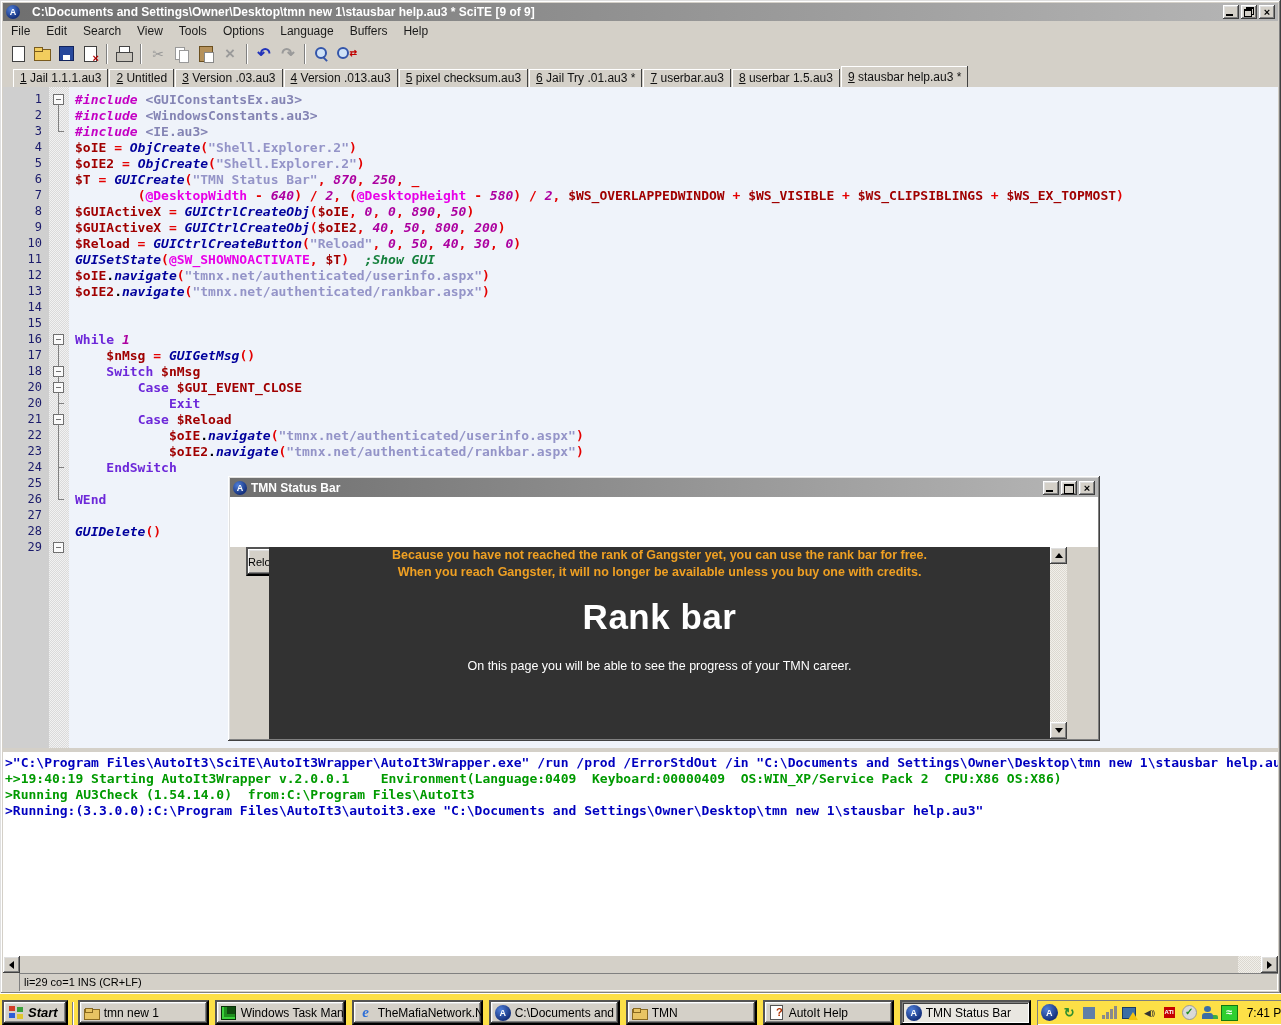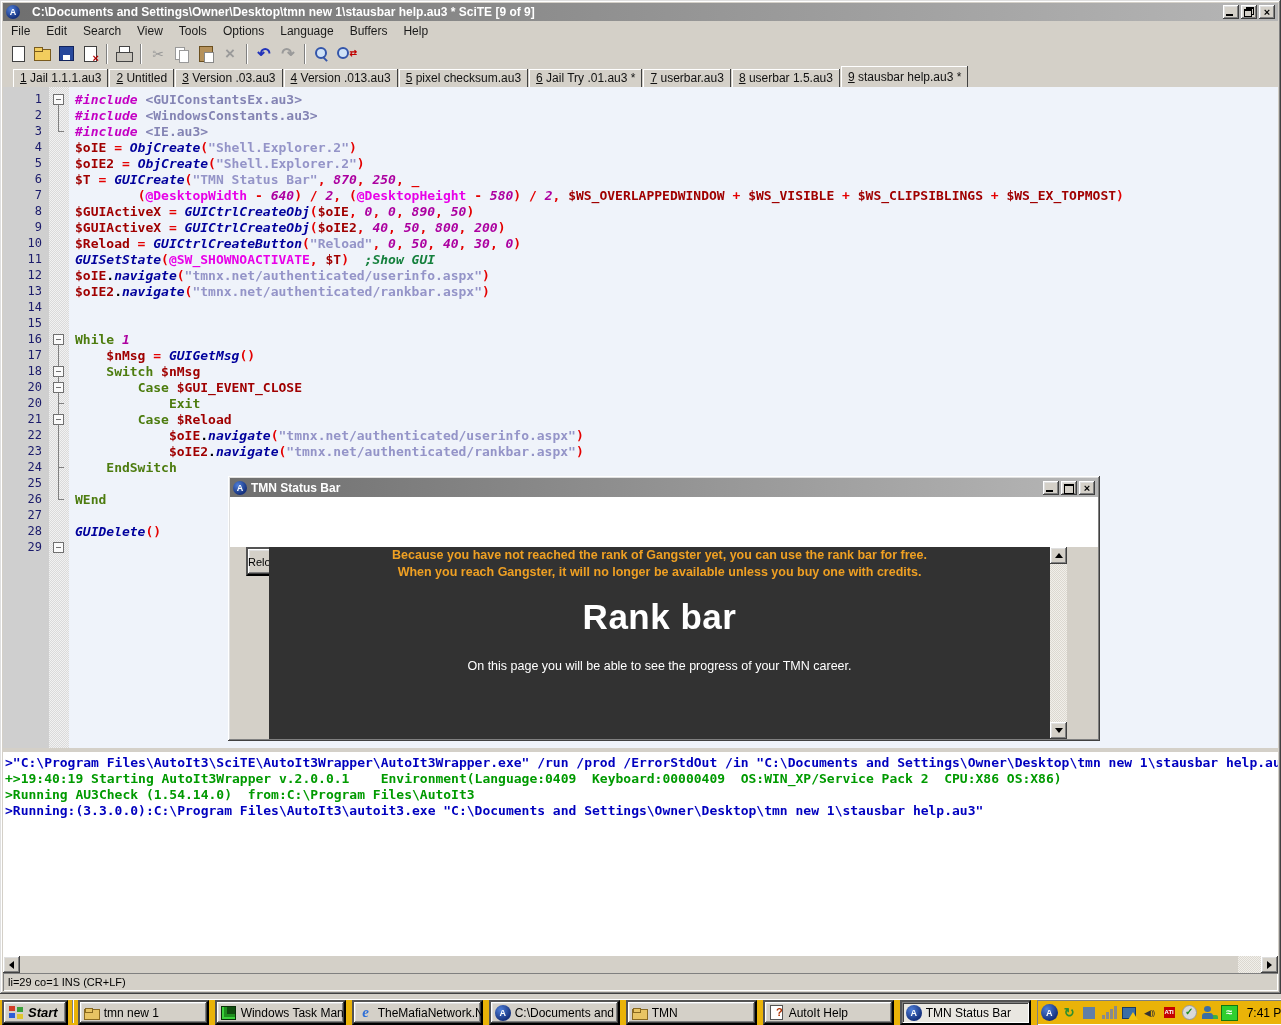--- a/index.html
+++ b/index.html
@@ -67,21 +67,21 @@
   .fold.end::after,.fold.tee::after{content:"";position:absolute;left:9px;top:8px;width:6px;height:1px;background:#808080}
   .fold.box::before{content:"";position:absolute;left:9px;width:1px;background:#808080;top:0;bottom:0;display:none}
   .fold.box.down::before{display:block;top:12px}
   .fold.box.up.down::before{display:block;top:0}
   .fold.box::after{content:"";position:absolute;left:4px;top:3px;width:9px;height:9px;border:1px solid #707070;background:linear-gradient(#707070,#707070) center/5px 1px no-repeat,#FAFAFA}
   .ct{white-space:pre;font:bold 13px "DejaVu Sans Mono",monospace;padding-left:6px}
   .tk-p{color:#C400C4;font-style:italic}
   .tk-i{color:#8484B4}
   .tk-v{color:#A00000}
   .tk-f{color:#00009C;font-style:italic}
-  .tk-k{color:#4d7c0f}
+  .tk-k{color:#6d28d9}
   .tk-s{color:#9494C8}
   .tk-n{color:#AC00A0;font-style:italic}
   .tk-o{color:#E40000}
   .tk-m{color:#E800E8}
   .tk-c{color:#15803d;font-style:italic}
   .tk-t{color:#000}
 
   .splitter{position:absolute;left:3px;right:3px;top:748px;height:4px;background:#D4D0C8}
 
   
@@ -91,21 +91,21 @@
   .out-green{color:#009A00}
 
   
   .hscroll{position:absolute;left:3px;right:3px;top:956px;height:17px;background-color:#F1EFEA;background-image:linear-gradient(45deg,#DCD8D0 25%,transparent 25%,transparent 75%,#DCD8D0 75%),linear-gradient(45deg,#DCD8D0 25%,transparent 25%,transparent 75%,#DCD8D0 75%);background-size:2px 2px;background-position:0 0,1px 1px}
   .harrow{position:absolute;top:0;width:17px;height:17px;display:flex;align-items:center;justify-content:center}
   .harrow.left{left:0}.harrow.right{right:0}
   .harrow.left::before{content:"";border:4px solid transparent;border-right:5px solid #000;margin-left:-4px}
   .harrow.right::before{content:"";border:4px solid transparent;border-left:5px solid #000;margin-right:-4px}
   .hthumb{position:absolute;left:17px;right:40px;top:0;height:17px;background:#D4D0C8}
 
-  .statusbar{position:absolute;left:3px;right:3px;top:973px;height:18px;background:#D4D0C8;box-shadow:inset 1px 1px 0 #808080,inset -1px -1px 0 #fff;display:flex;align-items:center;padding:0 5px;font-size:11px;color:#000}
+  .statusbar{position:absolute;left:19px;right:3px;top:973px;height:18px;background:#D4D0C8;box-shadow:inset 1px 1px 0 #808080,inset -1px -1px 0 #fff;display:flex;align-items:center;padding:0 5px;font-size:11px;color:#000}
 
   
   .tmn{position:absolute;left:228px;top:476px;width:872px;height:265px;background:#D4D0C8;z-index:10}
   .tmn-title{position:absolute;left:2px;top:2px;right:2px;height:19px;background:linear-gradient(90deg,#6F6F6F,#B6B6B6);display:flex;align-items:center;padding:0 3px;color:#fff;font-weight:bold;font-size:12px}
   .tmn-title .ttext{flex:1 1 auto;margin-left:4px}
   .tmn-white{position:absolute;left:2px;top:21px;right:2px;height:50px;background:#fff}
   .tmn-reload{position:absolute;left:18px;top:71px;width:39px;height:29px;font-size:11px;display:flex;align-items:center;justify-content:center;color:#000}
   .tmn-dark{position:absolute;left:41px;top:71px;width:798px;bottom:2px;background:#323232;overflow:hidden;color:#fff;text-align:center}
   .tmn-inner{position:absolute;left:0;right:17px;top:0;bottom:0;display:flex;flex-direction:column;align-items:center}
   .notice{color:#EFA023;font-weight:bold;font-size:12.5px;line-height:17px}
@@ -116,21 +116,21 @@
   .pbar{width:194px;height:26px;border:2px solid #000;background:#fff;position:relative}
   .pfill{position:absolute;left:0;top:0;bottom:0;background:#056E05}
   .ptext{font-size:29px;font-weight:bold;margin-left:2px}
   .vscroll{position:absolute;right:0;top:0;width:17px;bottom:0;background-color:#F1EFEA;background-image:linear-gradient(45deg,#DCD8D0 25%,transparent 25%,transparent 75%,#DCD8D0 75%),linear-gradient(45deg,#DCD8D0 25%,transparent 25%,transparent 75%,#DCD8D0 75%);background-size:2px 2px;background-position:0 0,1px 1px}
   .varrow{position:absolute;left:0;width:17px;height:17px;display:flex;align-items:center;justify-content:center}
   .varrow.up{top:0}.varrow.down{bottom:0}
   .varrow.up::before{content:"";border:4px solid transparent;border-bottom:5px solid #000;margin-top:-4px}
   .varrow.down::before{content:"";border:4px solid transparent;border-top:5px solid #000;margin-bottom:-4px}
 
   
-  .taskbar{position:absolute;left:0;bottom:0;width:1281px;height:26px;background:#eab308;border-top:1px solid #fff;display:flex;align-items:flex-start;padding:0 2px}
+  .taskbar{position:absolute;left:0;bottom:0;width:1281px;height:32px;background:#fde047;border-top:1px solid #fff;display:flex;align-items:flex-end;padding:0 2px}
   .startbtn{height:25px;padding:0 8px 0 5px;display:flex;align-items:center;gap:4px;font-weight:bold;font-size:13px;font-style:italic;color:#000;flex:0 0 auto}
   .flag{width:15px;height:13px;background:linear-gradient(#D23B26,#D23B26) 0 0/6px 5px no-repeat,linear-gradient(#3BA13B,#3BA13B) 8px 1px/6px 5px no-repeat,linear-gradient(#2B5DD7,#2B5DD7) 0 7px/6px 5px no-repeat,linear-gradient(#E0C52E,#E0C52E) 8px 8px/6px 5px no-repeat}
   .tb-div{width:3px;height:23px;border-left:1px solid #808080;border-right:1px solid #fff;margin:0 4px}
   .tbi{width:131px;height:25px;margin-right:6px;display:flex;align-items:center;gap:4px;padding:0 4px;font-size:12px;color:#000;white-space:nowrap;overflow:hidden;flex:0 0 auto}
   .tbi.active{box-shadow:inset 1px 1px 0 #808080,inset -1px -1px 0 #fff,inset 2px 2px 0 #404040;background:#E9E7E1}
   .wic{width:16px;height:16px;display:flex;align-items:center;justify-content:center;position:relative;flex:0 0 auto}
   .w-folder::before{content:"";width:14px;height:9px;background:#E8C463;border:1px solid #8A6A20;margin-top:3px}
   .w-folder::after{content:"";position:absolute;top:3px;left:1px;width:6px;height:3px;background:#E8C463;border:1px solid #8A6A20}
   .w-taskmgr::before{content:"";width:13px;height:12px;background:#0F4D0F;border:1px solid #083008;box-shadow:inset 2px -2px 0 #3BD13B,inset 5px -5px 0 #1E8F1E}
   .w-ie::before{content:"e";color:#2F6FD7;font-size:15px;font-weight:bold;font-family:"Liberation Serif",serif;font-style:italic}

